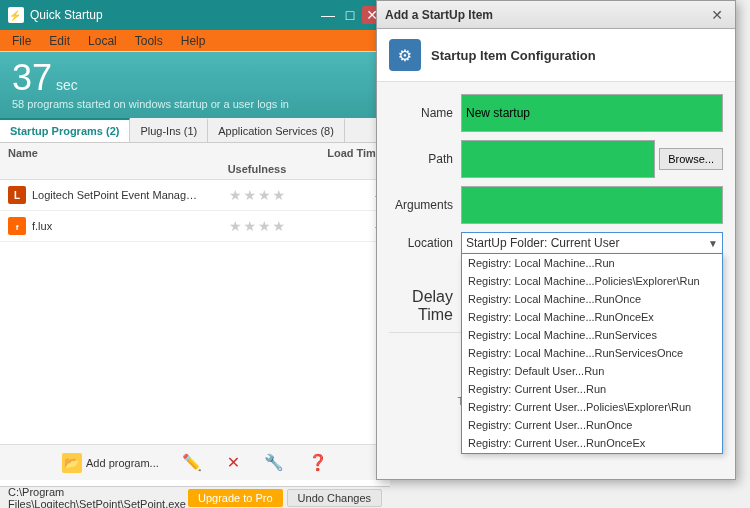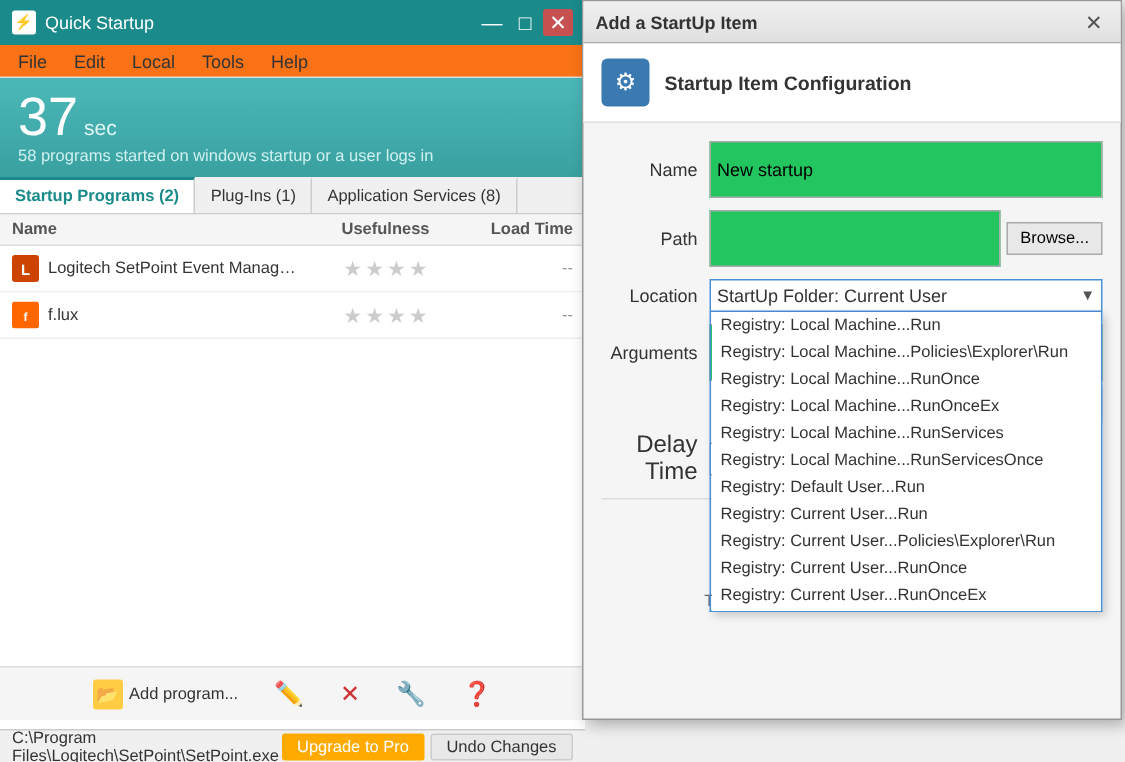--- a/index.html
+++ b/index.html
@@ -22,21 +22,21 @@
     .stats-number { font-size: 36px; color: #fff; font-weight: 300; line-height: 1; }
     .stats-unit { font-size: 14px; color: #e0f5f5; }
     .stats-desc { font-size: 11px; color: #d0f0f0; margin-top: 2px; }
 
     .tabs-row { display: flex; background: #f0f0f0; border-bottom: 1px solid #ccc; overflow: hidden; }
     .tab { padding: 5px 10px; font-size: 11px; color: #333; cursor: pointer; white-space: nowrap; border-right: 1px solid #ccc; border-top: 2px solid transparent; }
     .tab.active { background: #fff; border-top: 2px solid #1a8a8a; font-weight: 600; color: #1a8a8a; }
 
     .table-header { display: flex; padding: 4px 8px; background: #f5f5f5; border-bottom: 1px solid #ddd; font-size: 11px; color: #555; font-weight: 600; }
     .col-name { flex: 1; }
-    .col-usefulness { width: 110px; text-align: center; }
+    .col-usefulness { width: 110px; text-align: center; margin-top: 16px; }
     .col-load { width: 70px; text-align: right; }
 
     .table-row { display: flex; align-items: center; padding: 6px 8px; border-bottom: 1px solid #eee; background: #fff; }
     .row-icon { width: 18px; height: 18px; margin-right: 6px; flex-shrink: 0; }
     .row-name { flex: 1; font-size: 11px; color: #333; overflow: hidden; text-overflow: ellipsis; white-space: nowrap; }
     .row-stars { width: 110px; display: flex; justify-content: center; gap: 2px; color: #ccc; font-size: 14px; }
     .row-dash { width: 70px; text-align: right; color: #999; font-size: 11px; }
 
     .bottom-toolbar { position: absolute; bottom: 28px; left: 0; right: 0; background: #f5f5f5; border-top: 1px solid #ddd; height: 36px; display: flex; align-items: center; justify-content: center; gap: 8px; }
     .toolbar-btn { display: flex; align-items: center; gap: 4px; padding: 4px 8px; background: transparent; border: none; cursor: pointer; font-size: 11px; color: #333; }
@@ -44,21 +44,21 @@
     .toolbar-icon-red { background: transparent; color: #cc3333; font-size: 16px; }
     .toolbar-icon-gray { background: transparent; color: #666; font-size: 16px; }
 
     .status-bar { position: absolute; bottom: 0; left: 0; right: 0; background: #f0f0f0; border-top: 1px solid #ccc; height: 22px; display: flex; align-items: center; padding: 0 8px; }
     .status-path { font-size: 11px; color: #333; flex: 1; }
     .status-btns { display: flex; gap: 4px; }
     .status-upgrade { background: #ffaa00; border: none; padding: 2px 10px; font-size: 11px; cursor: pointer; color: #fff; border-radius: 2px; }
     .status-undo { background: #e8e8e8; border: 1px solid #ccc; padding: 2px 10px; font-size: 11px; cursor: pointer; color: #333; border-radius: 2px; }
 
     
-    .dialog { position: absolute; top: 0; left: 388px; width: 360px; height: 480px; background: #f5f5f5; border: 1px solid #999; box-shadow: 3px 3px 10px rgba(0,0,0,0.3); }
+    .dialog { position: absolute; top: 0; left: 376px; width: 360px; height: 480px; background: #f5f5f5; border: 1px solid #999; box-shadow: 3px 3px 10px rgba(0,0,0,0.3); }
     .dialog-title { background: linear-gradient(180deg, #f0f0f0, #e0e0e0); border-bottom: 1px solid #aaa; height: 28px; display: flex; align-items: center; padding: 0 8px; }
     .dialog-title-text { flex: 1; font-size: 12px; color: #333; font-weight: 600; }
     .dialog-close { background: transparent; border: none; font-size: 14px; cursor: pointer; color: #555; padding: 0 4px; }
 
     .dialog-header { padding: 10px 12px; display: flex; align-items: center; gap: 10px; background: #fff; border-bottom: 1px solid #e0e0e0; }
     .dialog-header-icon { width: 32px; height: 32px; background: #3a7ab0; border-radius: 4px; display: flex; align-items: center; justify-content: center; color: #fff; font-size: 16px; flex-shrink: 0; }
     .dialog-header-title { font-size: 13px; font-weight: 600; color: #333; }
 
     .dialog-body { padding: 12px; }
     .form-row { display: flex; align-items: center; margin-bottom: 8px; }
@@ -213,20 +213,25 @@
       <span class="form-label">Name</span>
       <input class="form-input" type="text" value="New startup" style="flex: 1 1 0%;">
     </div>
 
     <div class="form-row">
       <span class="form-label">Path</span>
       <div class="form-row-with-btn" style="flex:1;">
         <input class="form-input" type="text" style="flex: 1 1 0%;">
         <button class="browse-btn">Browse...</button>
       </div>
+    </div>
+
+    <div class="form-row">
+      <span class="form-label">Arguments</span>
+      <input class="form-input" type="text" style="flex: 1 1 0%;">
     </div>
 
     <div class="form-row">
       <span class="form-label">Location</span>
       <div class="dropdown-container">
         <div class="dropdown-selected">
           <span>StartUp Folder: Current User</span>
           <span class="dropdown-arrow">▼</span>
         </div>
         <div class="dropdown-list">
@@ -240,25 +245,20 @@
           <div class="dropdown-option">Registry: Current User...Run</div>
           <div class="dropdown-option">Registry: Current User...Policies\Explorer\Run</div>
           <div class="dropdown-option">Registry: Current User...RunOnce</div>
           <div class="dropdown-option">Registry: Current User...RunOnceEx</div>
           <div class="dropdown-option">Registry: Current User...RunServices</div>
 
         </div>
       </div>
     </div>
 
-    <div class="form-row">
-      <span class="form-label">Arguments</span>
-      <input class="form-input" type="text" style="flex: 1 1 0%;">
-    </div>
-
     <div style="display:flex; justify-content:flex-end; margin-bottom:6px; margin-top:-4px;">
       <button class="btn-cancel">Cancel</button>
     </div>
 
     <div class="delay-row">
       <span class="delay-label">Delay Time</span>
       <input class="delay-input" type="text" style="">
       <span class="delay-link">on</span>
     </div>
 

